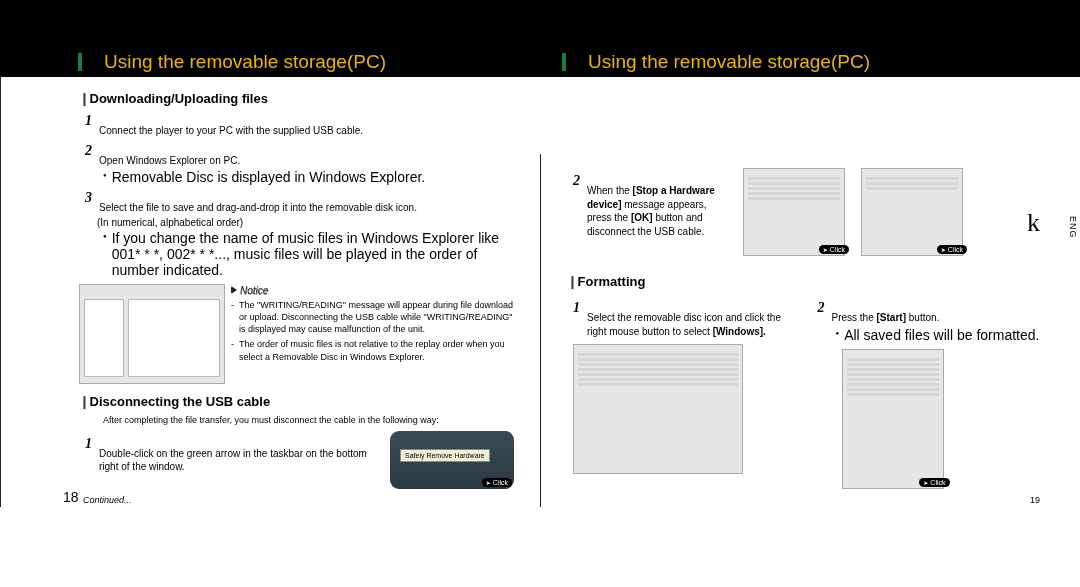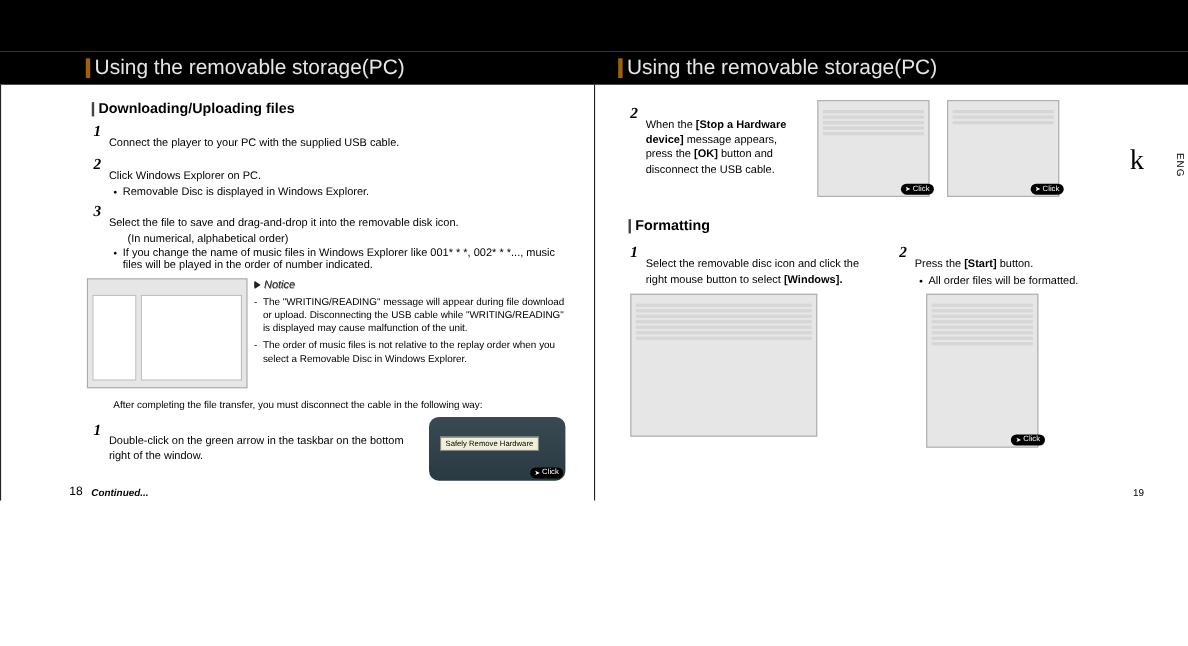--- a/index.html
+++ b/index.html
@@ -1,51 +1,51 @@
 <!DOCTYPE html>
 <html><head>
 <meta charset="utf-8">
 <style>
   * { margin: 0; padding: 0; box-sizing: border-box; }
   body { font-family: Arial, Helvetica, sans-serif; background: #fff; width: 1080px; height: 587px; overflow: hidden; font-size: 10px; color: #000; }
   .blackband { background: #000; width: 100%; }
   .band-top { height: 47px; }
   .band-title { height: 30px; display: flex; }
   .band-title .half { width: 50%; display: flex; align-items: center; }
-  .title { color: #e5e5e5; font-size: 19px; font-weight: normal; margin-left: 78px; border-left: 4px solid #a16207; padding-left: 4px; line-height: 18px; }
+  .title { color: #eab308; font-size: 19px; font-weight: normal; margin-left: 78px; border-left: 4px solid #15803d; padding-left: 22px; line-height: 18px; }
   .title.right { margin-left: 22px; }
-  .pages { display: flex; padding: 0; }
+  .pages { display: flex; padding: 0; align-items: flex-end; }
   .col { width: 540px; padding: 14px 26px 8px 78px; position: relative; border-left: 1px solid #222; }
   .col.right { padding: 14px 40px 8px 26px; }
   .section { margin-bottom: 10px; }
   .section h2 { font-size: 13px; font-weight: bold; margin-bottom: 6px; }
   .section h2::before { content: "❙ "; font-weight: normal; color: #444; letter-spacing: -2px; }
   .step { display: flex; margin: 4px 0 2px 6px; line-height: 1.35; }
   .step .num { font-family: "Times New Roman", serif; font-style: italic; font-weight: bold; font-size: 14px; width: 14px; flex-shrink: 0; }
   .step .txt { flex: 1; font-size: 10px; margin-top: 12px; }
-  .sub { margin: 2px 0 2px 24px; font-size: 10px; display: flex; }
+  .sub { margin: 2px 0 2px 24px; font-size: 14px; display: flex; }
   .sub::before { content: "●"; font-size: 6px; margin-right: 5px; margin-top: 3px; }
-  .paren { margin-left: 37px; font-size: 10px; }
+  .paren { margin-left: 18px; font-size: 10px; }
   .notice-block { display: flex; margin-top: 6px; }
   .screenshot { background: #e6e6e6; border: 1px solid #aaa; width: 146px; height: 100px; margin-right: 6px; flex-shrink:0; position: relative; font-size: 6px; color: #666; }
   .screenshot.small { width: 102px; height: 88px; }
   .screenshot.wide { width: 170px; height: 130px; }
   .screenshot.tall { width: 102px; height: 140px; }
   .notice { font-size: 9px; line-height: 1.35; }
   .notice .label { font-style: italic; font-weight: normal; font-size: 10px; color: #222; text-shadow: 0.5px 0.5px 0 #999; margin-bottom: 2px; display: inline-flex; align-items: center; gap: 3px; }
   .notice .label::before { content: ""; display: inline-block; width: 0; height: 0; border-left: 6px solid #222; border-top: 4px solid transparent; border-bottom: 4px solid transparent; border-radius: 2px; }
   .notice ul { list-style: none; }
   .notice li { padding-left: 8px; position: relative; margin-bottom: 3px; }
   .notice li::before { content: "-"; position: absolute; left: 0; }
   .intro { font-size: 9px; margin: 2px 0 6px 24px; }
   .footer { position: absolute; bottom: 2px; font-size: 9px; }
   .footer.left { left: 78px; }
   .footer.right { right: 40px; }
-  .page-num-l { position: absolute; left: 62px; bottom: 2px; font-size: 11px; }
-  .continued { font-style: italic; font-weight: bold; }
+  .page-num-l { position: absolute; left: 62px; bottom: 2px; font-size: 14px; }
+  .continued { font-style: italic; font-weight: normal; }
   .lang-tab { position: absolute; right: 2px; top: 62px; font-size: 9px; writing-mode: vertical-rl; letter-spacing: 1px; }
   .click-badge { position: absolute; right: 2px; bottom: 2px; background: #000; color: #fff; font-size: 7px; padding: 1px 4px; border-radius: 6px; display: inline-flex; align-items: center; gap: 2px; }
   .click-badge::before { content: "➤"; font-size: 6px; }
   .taskbar-img { width: 124px; height: 58px; background: linear-gradient(#3a4a52,#2a3a42); border-radius: 9px; position: relative; font-size: 7px; color: #fff; }
   .taskbar-img .bubble { position: absolute; top: 18px; left: 10px; background: #f0f0d8; color: #000; font-size: 7px; padding: 2px 4px; border: 1px solid #888; }
   .row { display: flex; gap: 10px; }
   .k-badge { position: absolute; right: 0; top: 40px; font-family: "Times New Roman", serif; font-size: 26px; }
   .ss-inner { padding: 4px; opacity: 0.6; }
   .lines { margin-top: 4px; }
   .lines div { height: 3px; background: #ccc; margin: 2px 0; }
@@ -72,21 +72,21 @@
 
   <div class="col">
     <div class="section">
       <h2>Downloading/Uploading files</h2>
       <div class="step">
           <span class="num">1</span>
           <span class="txt">Connect the player to your PC with the supplied USB cable.</span>
         </div>
       <div class="step">
           <span class="num">2</span>
-          <span class="txt">Click Windows Explorer on PC.</span>
+          <span class="txt">Open Windows Explorer on PC.</span>
         </div>
       <div class="sub">
           <span>Removable Disc is displayed in Windows Explorer.</span>
         </div>
       <div class="step">
           <span class="num">3</span>
           <span class="txt">Select the file to save and drag-and-drop it into the removable disk icon.</span>
         </div>
       <div class="paren">(In numerical, alphabetical order)</div>
       <div class="sub">
@@ -102,20 +102,21 @@
           <div class="label">Notice</div>
           <ul>
             <li>The "WRITING/READING" message will appear during file download or upload. Disconnecting the USB cable while "WRITING/READING" is displayed may cause malfunction of the unit.</li>
             <li>The order of music files is not relative to the replay order when you select a Removable Disc in Windows Explorer.</li>
           </ul>
         </div>
       </div>
     </div>
 
     <div class="section">
+      <h2>Disconnecting the USB cable</h2>
       <div class="intro">After completing the file transfer, you must disconnect the cable in the following way:</div>
       <div class="row">
         <div class="step" style="flex:1">
             <span class="num">1</span>
             <span class="txt">Double-click on the green arrow in the taskbar on the bottom right of the window.</span>
           </div>
         <div style="position:relative">
           <div class="taskbar-img">
             <div class="bubble">Safely Remove Hardware</div>
           </div>
@@ -200,21 +201,21 @@
         <div class="fmt-col">
           <div class="step">
               <span class="num">2</span>
             <span class="txt">
               <span>Press the</span>
               <b>[Start]</b>
               <span>button.</span>
             </span>
           </div>
           <div class="sub">
-              <span>All order files will be formatted.</span>
+              <span>All saved files will be formatted.</span>
             </div>
           <div style="position:relative; margin:6px 0 0 30px; width:110px">
             <div class="screenshot tall">
                 <div class="ss-inner">
                   <div class="lines">
                     <div></div>
                     <div></div>
                     <div></div>
                     <div></div>
                     <div></div>

